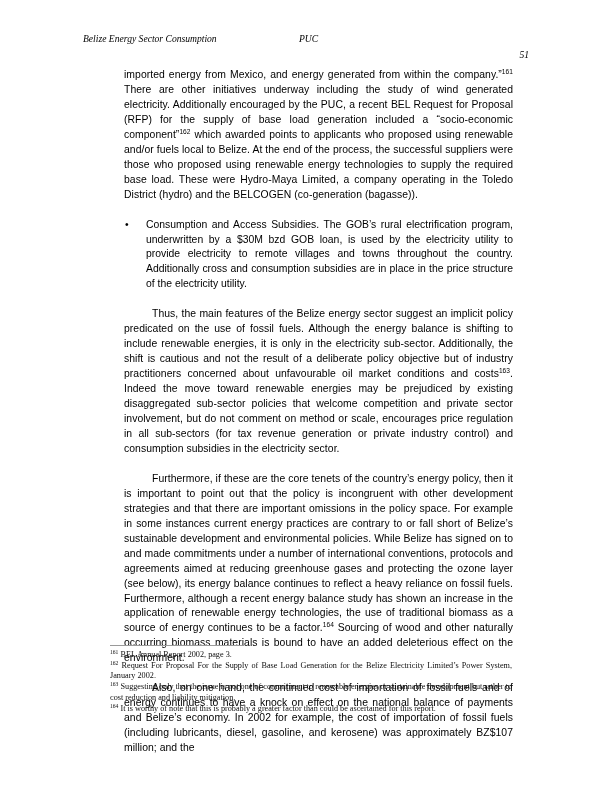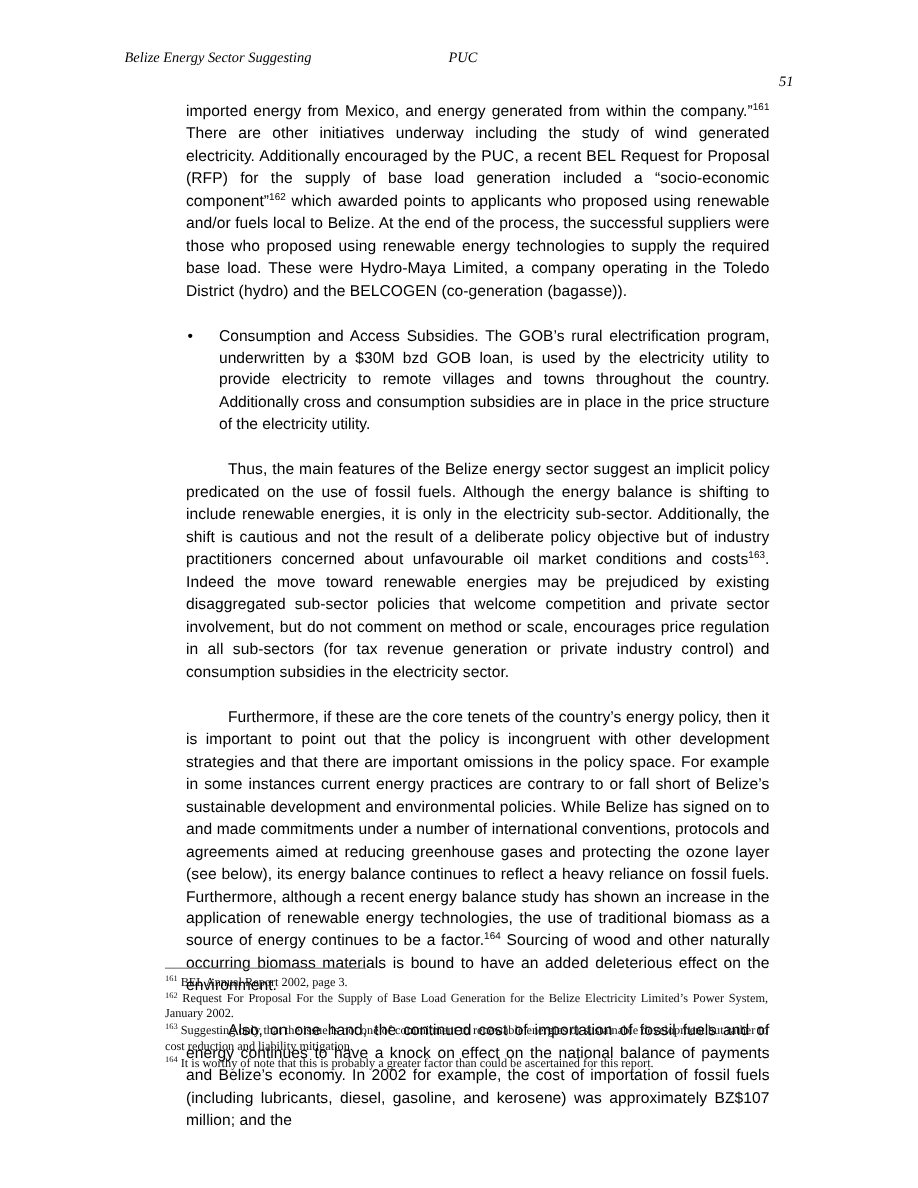--- a/index.html
+++ b/index.html
@@ -124,21 +124,21 @@
     vertical-align: 3px;
     line-height: 0;
   }
 </style>
 </head>
 <body>
 
 <div class="page">
 
   <div class="header">
-    <span class="h-left">Belize Energy Sector Suggesting</span>
+    <span class="h-left">Belize Energy Sector Consumption</span>
     <span class="h-center">PUC</span>
     <span class="h-right">51</span>
   </div>
 
   <div class="body-block">
 
     <p class="para"><span>imported energy from Mexico, and energy generated from within the company.”</span><sup>161</sup><span> There are other initiatives underway including the study of wind generated electricity.  Additionally encouraged by the PUC, a recent BEL Request for Proposal (RFP) for the supply of base load generation included a “socio-economic component”</span><sup>162</sup><span> which awarded points to applicants who proposed using renewable and/or fuels local to Belize.  At the end of the process, the successful suppliers were those who proposed using renewable energy technologies to supply the required base load.  These were Hydro-Maya Limited, a company operating in the Toledo District (hydro) and the BELCOGEN (co-generation (bagasse)).</span></p>
 
     <div class="gap-m"></div>
 

